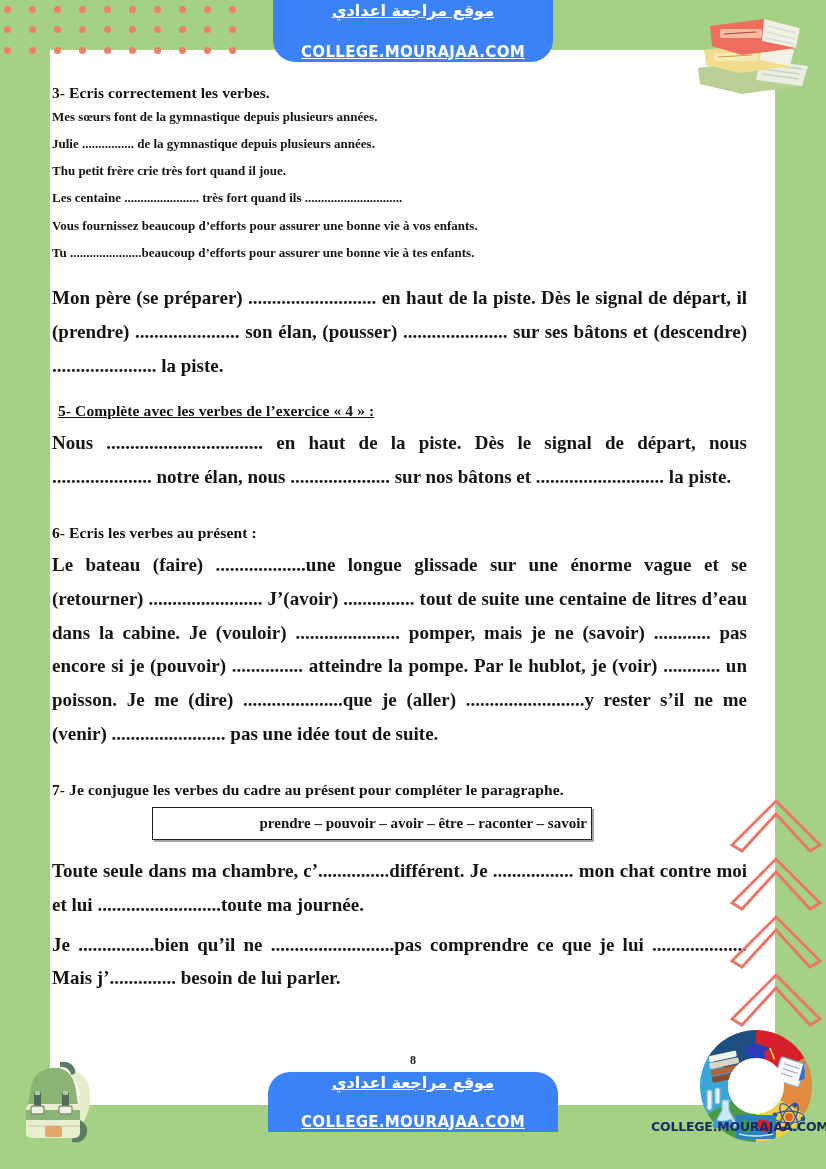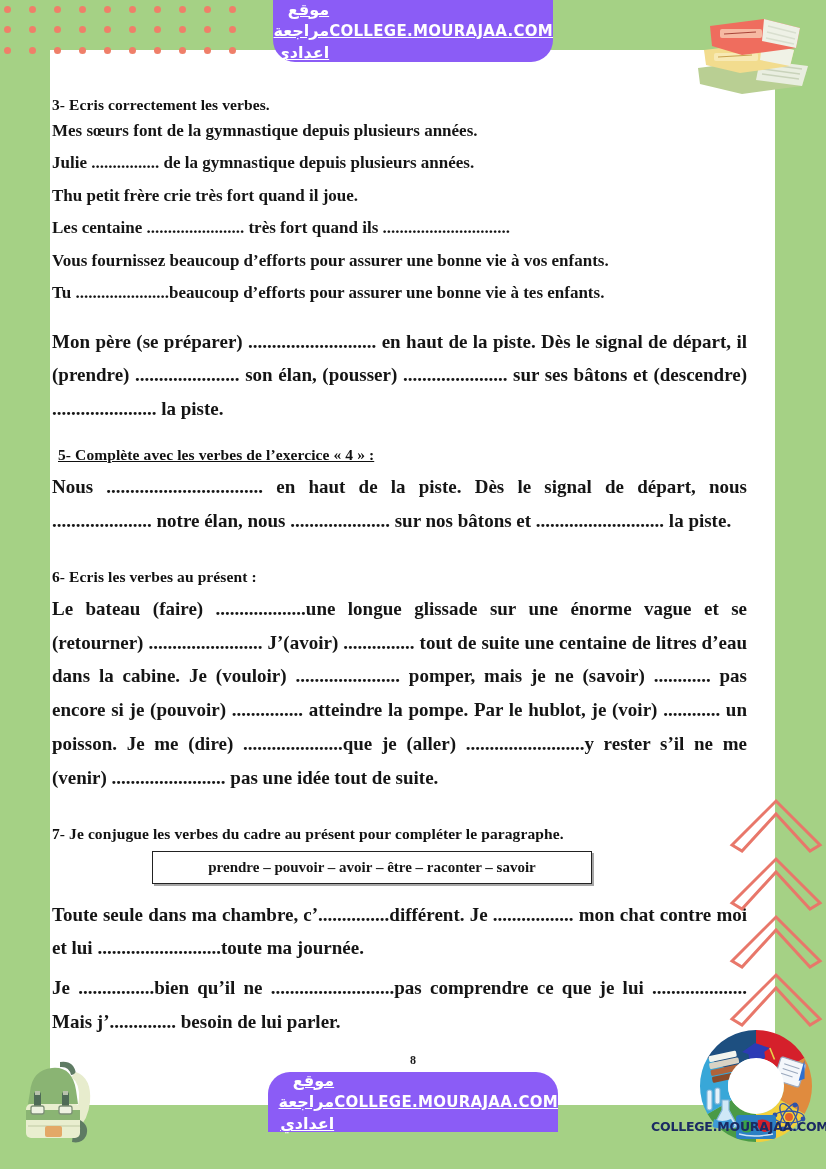--- a/index.html
+++ b/index.html
@@ -12,54 +12,54 @@
   .band-left{position:absolute;left:0;top:0;width:50px;height:1105px;background:#a5d185;}
   .band-right{position:absolute;left:775px;top:0;width:51px;height:1105px;background:#a5d185;}
   .band-top{position:absolute;left:0;top:0;width:826px;height:50px;background:#a5d185;}
   .band-bottom{position:absolute;left:0;top:1105px;width:826px;height:64px;background:#a5d185;}
 
   .dots{position:absolute;left:0;top:0;width:240px;height:72px;}
   .dot{position:absolute;width:7px;height:7px;border-radius:50%;background:#ef7f69;}
 
   
   .pill{
-    position:absolute;background:#8b5cf6;
-    display:flex;flex-direction:row;align-items:center;justify-content:center;
+    position:absolute;background:#3b82f6;
+    display:flex;flex-direction:column;align-items:center;justify-content:space-between;
     color:#ffffff;font-family:"DejaVu Sans",sans-serif;
   }
   .pill-top{left:273px;top:0;width:280px;height:62px;border-radius:0 0 22px 22px;}
   .pill-bottom{left:268px;top:1072px;width:290px;height:60px;border-radius:22px 22px 0 0;}
   .pill .ar{font-size:16px;font-weight:bold;text-decoration:underline;direction:rtl;line-height:1.35;}
   .pill .en{font-size:15px;font-weight:bold;text-decoration:underline;letter-spacing:.3px;line-height:1.35;}
 
   
-  .sheet{position:absolute;left:50px;top:74px;width:725px;}
+  .sheet{position:absolute;left:50px;top:62px;width:725px;}
   .content{padding:22px 28px 0 2px;}
 
   .ex-title{
     font-weight:bold;font-size:15.5px;color:#111;
     margin:0 0 6px 0;letter-spacing:.1px;
   }
   .ex-title.indent{padding-left:6px;text-decoration:underline;}
   .line{
-    font-size:17px;color:#151515;font-weight:bold;
+    font-size:13px;color:#151515;font-weight:bold;
     margin:0 0 10px 0;line-height:1.32;
   }
   .para{
     font-size:19px;color:#151515;font-weight:bold;
     text-align:justify;line-height:1.78;margin:0;
   }
   .gap-sm{height:10px;}
   .gap-md{height:20px;}
   .gap-lg{height:30px;}
 
   .wordbox{
     border:1.6px solid #222;
     width:430px;margin:8px 0 14px 100px;
-    text-align:center;padding:7px 4px;
+    text-align:right;padding:7px 4px;
     font-size:15px;font-weight:bold;color:#151515;
     box-shadow:2px 2px 0 rgba(0,0,0,.35);
   }
 
   
   .page-num{
     position:absolute;left:0;top:1053px;width:826px;text-align:center;
     font-size:12px;font-weight:bold;color:#1a1a1a;
     font-family:"Liberation Serif",serif;
   }

